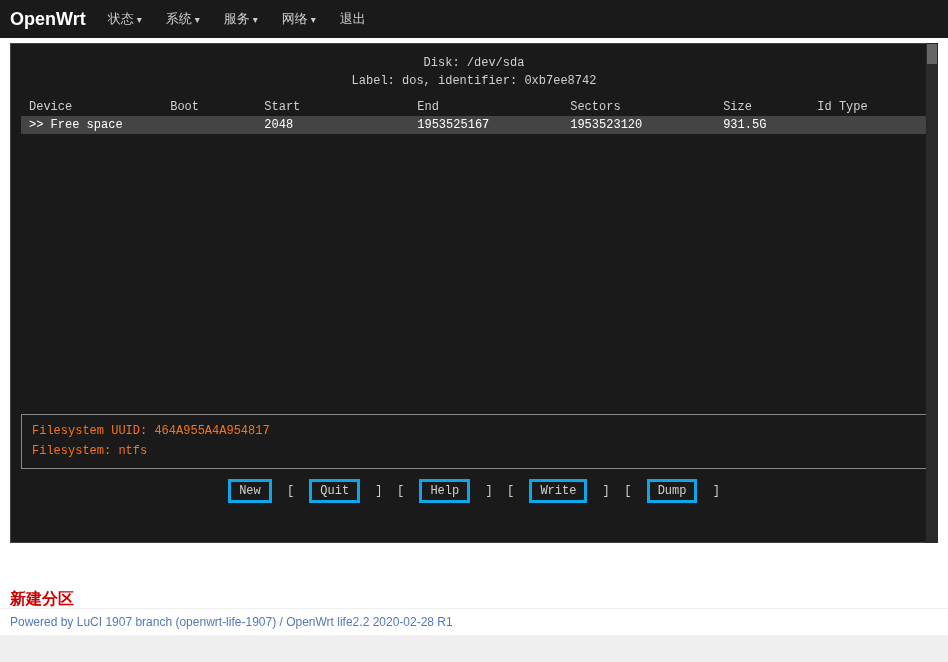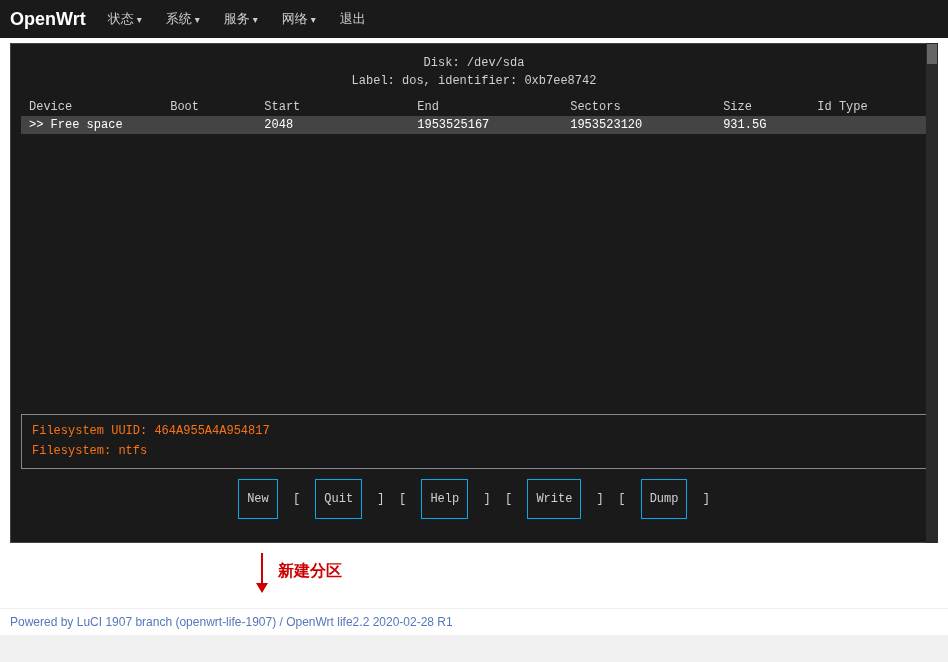--- a/index.html
+++ b/index.html
@@ -131,38 +131,39 @@
       display: flex;
       justify-content: center;
       align-items: center;
       margin-top: 10px;
       gap: 8px;
       color: #d0d0d0;
       font-family: 'Courier New', Courier, monospace;
       font-size: 12px;
     }
     .btn-terminal {
-      border: 1px solid #0ea5e9;
+      border: 3px solid #0ea5e9;
       background: #1a1a1a;
       color: #d0d0d0;
-      padding: 12px 8px;
+      padding: 2px 8px;
       cursor: pointer;
       font-family: 'Courier New', Courier, monospace;
       font-size: 12px;
     }
 
     
     .annotation-area {
       display: flex;
       justify-content: center;
       align-items: flex-start;
       padding: 5px 0 10px 0;
       background: #fff;
       position: relative;
       height: 60px;
+      flex-direction: column;
     }
     .arrow-line {
       width: 2px;
       height: 30px;
       background: #cc0000;
     }
     .arrow-head {
       width: 0;
       height: 0;
       border-left: 6px solid transparent;

